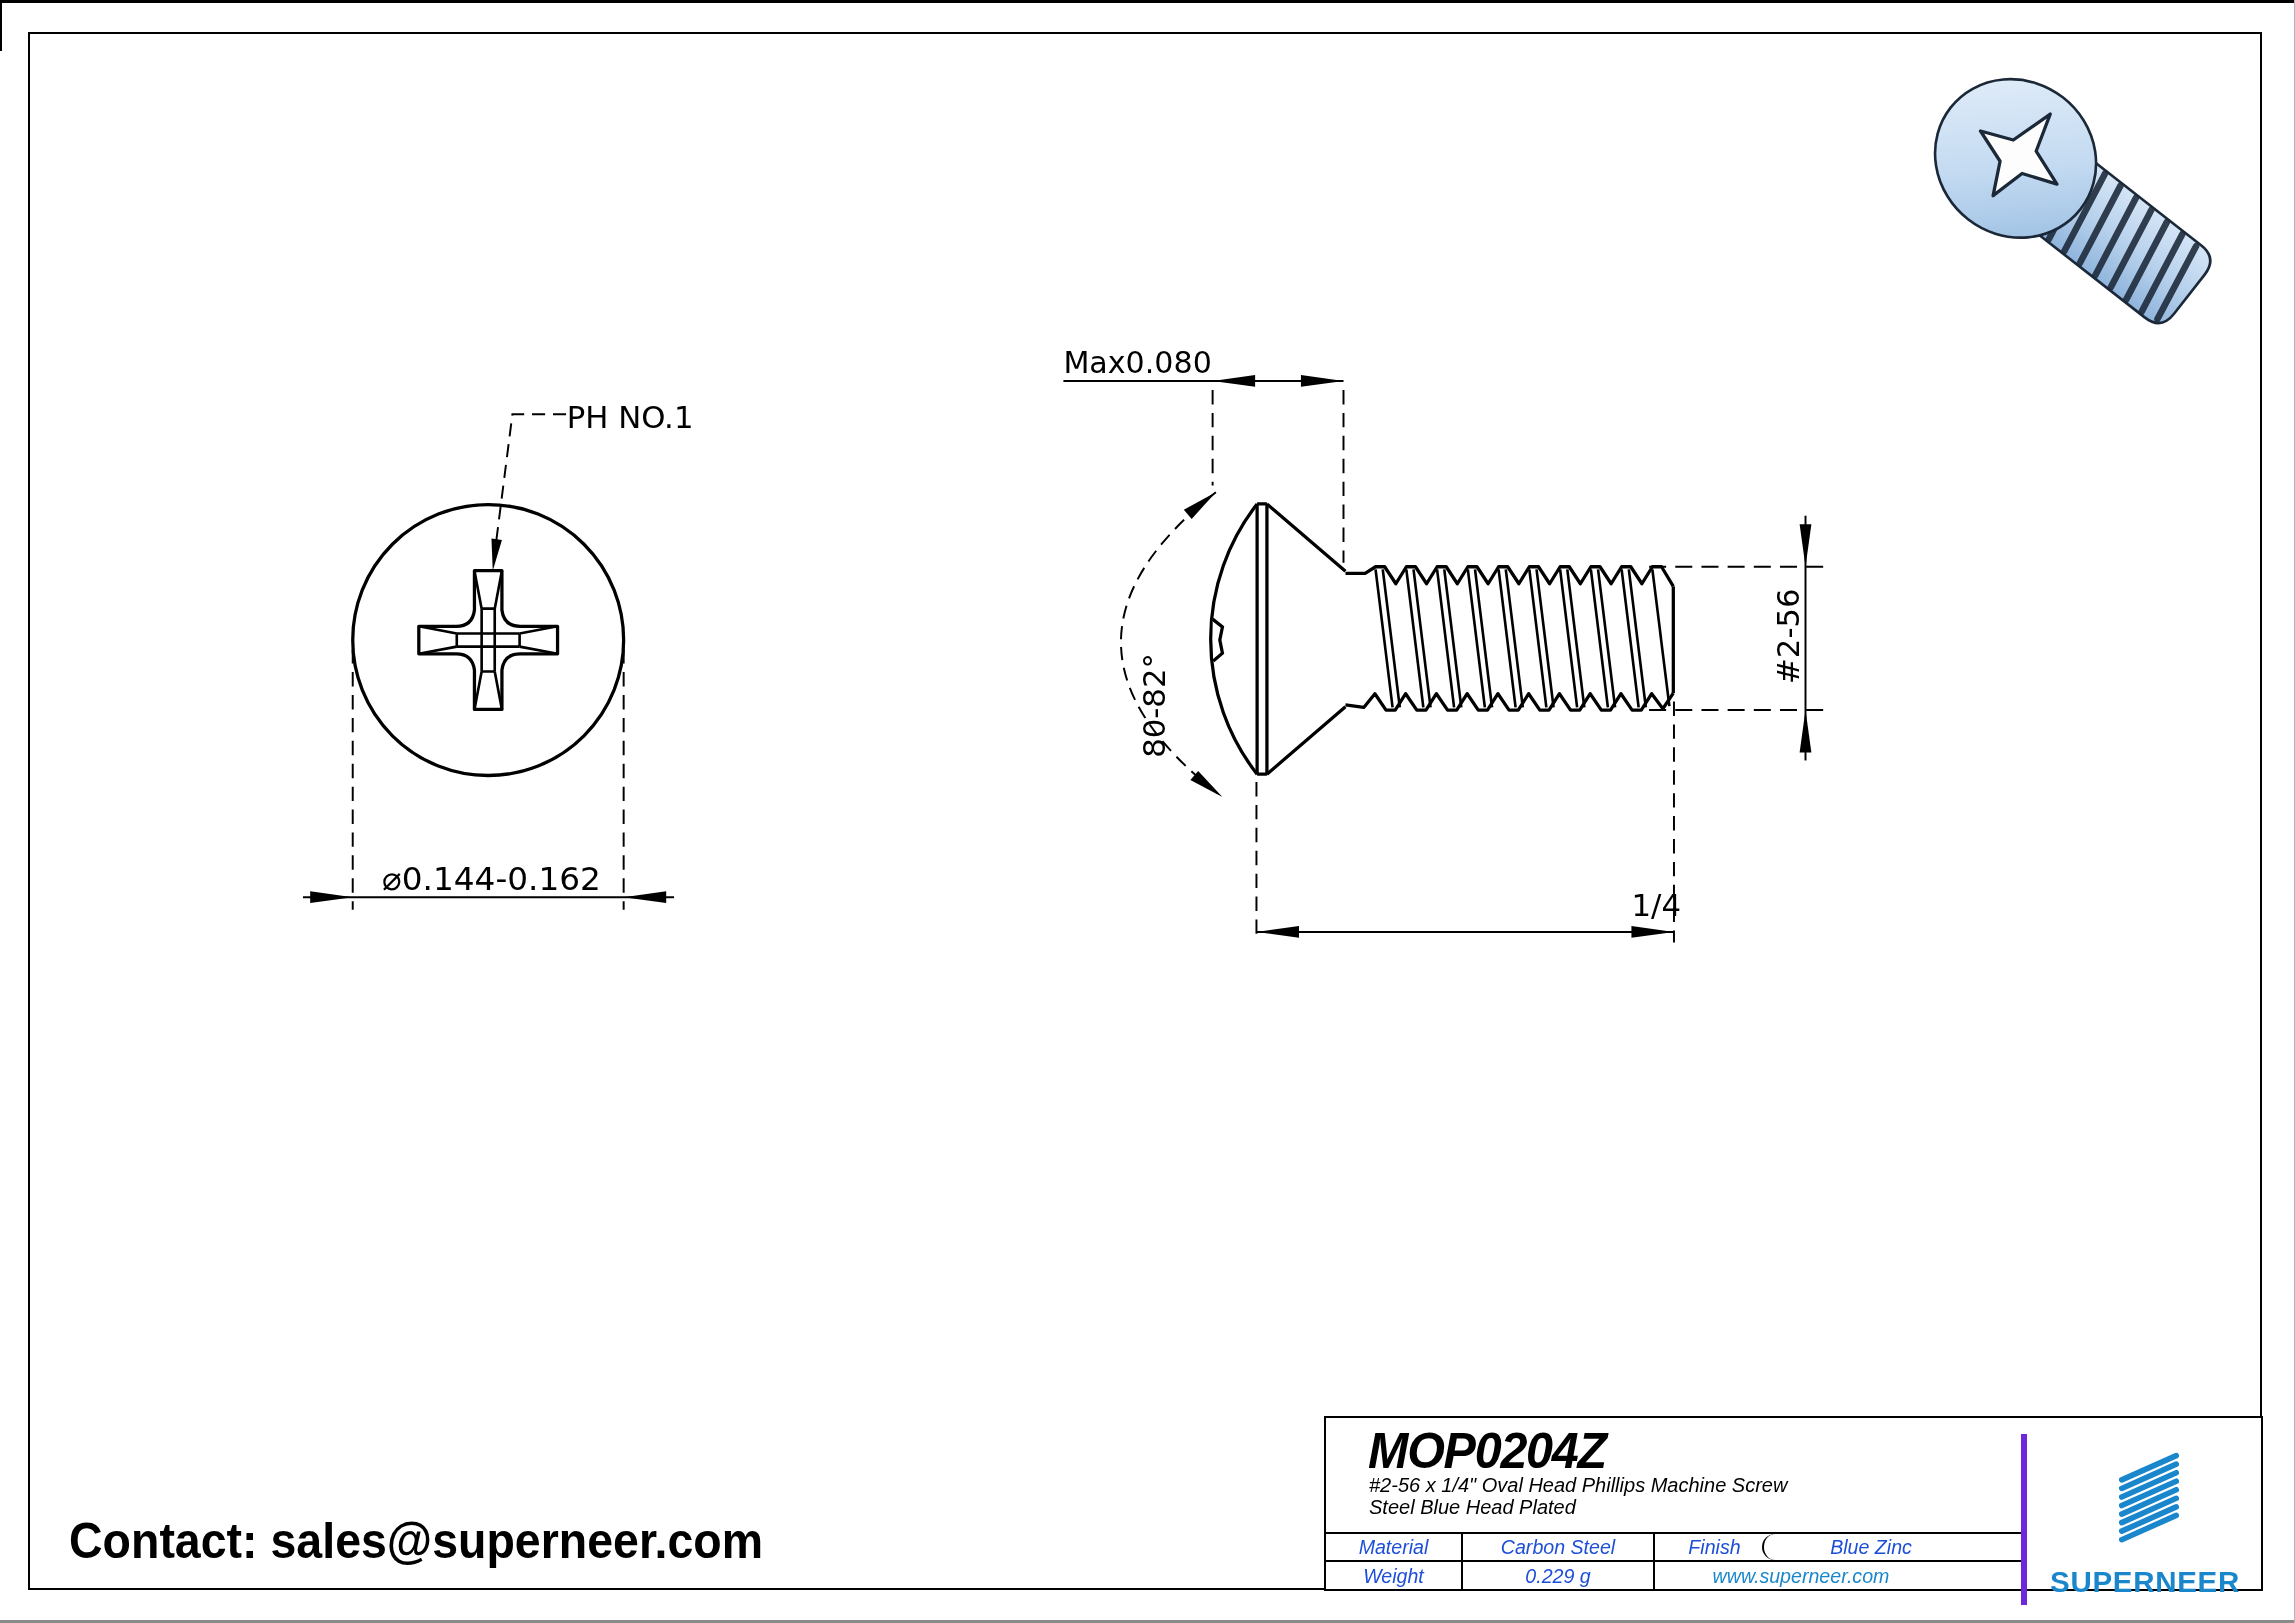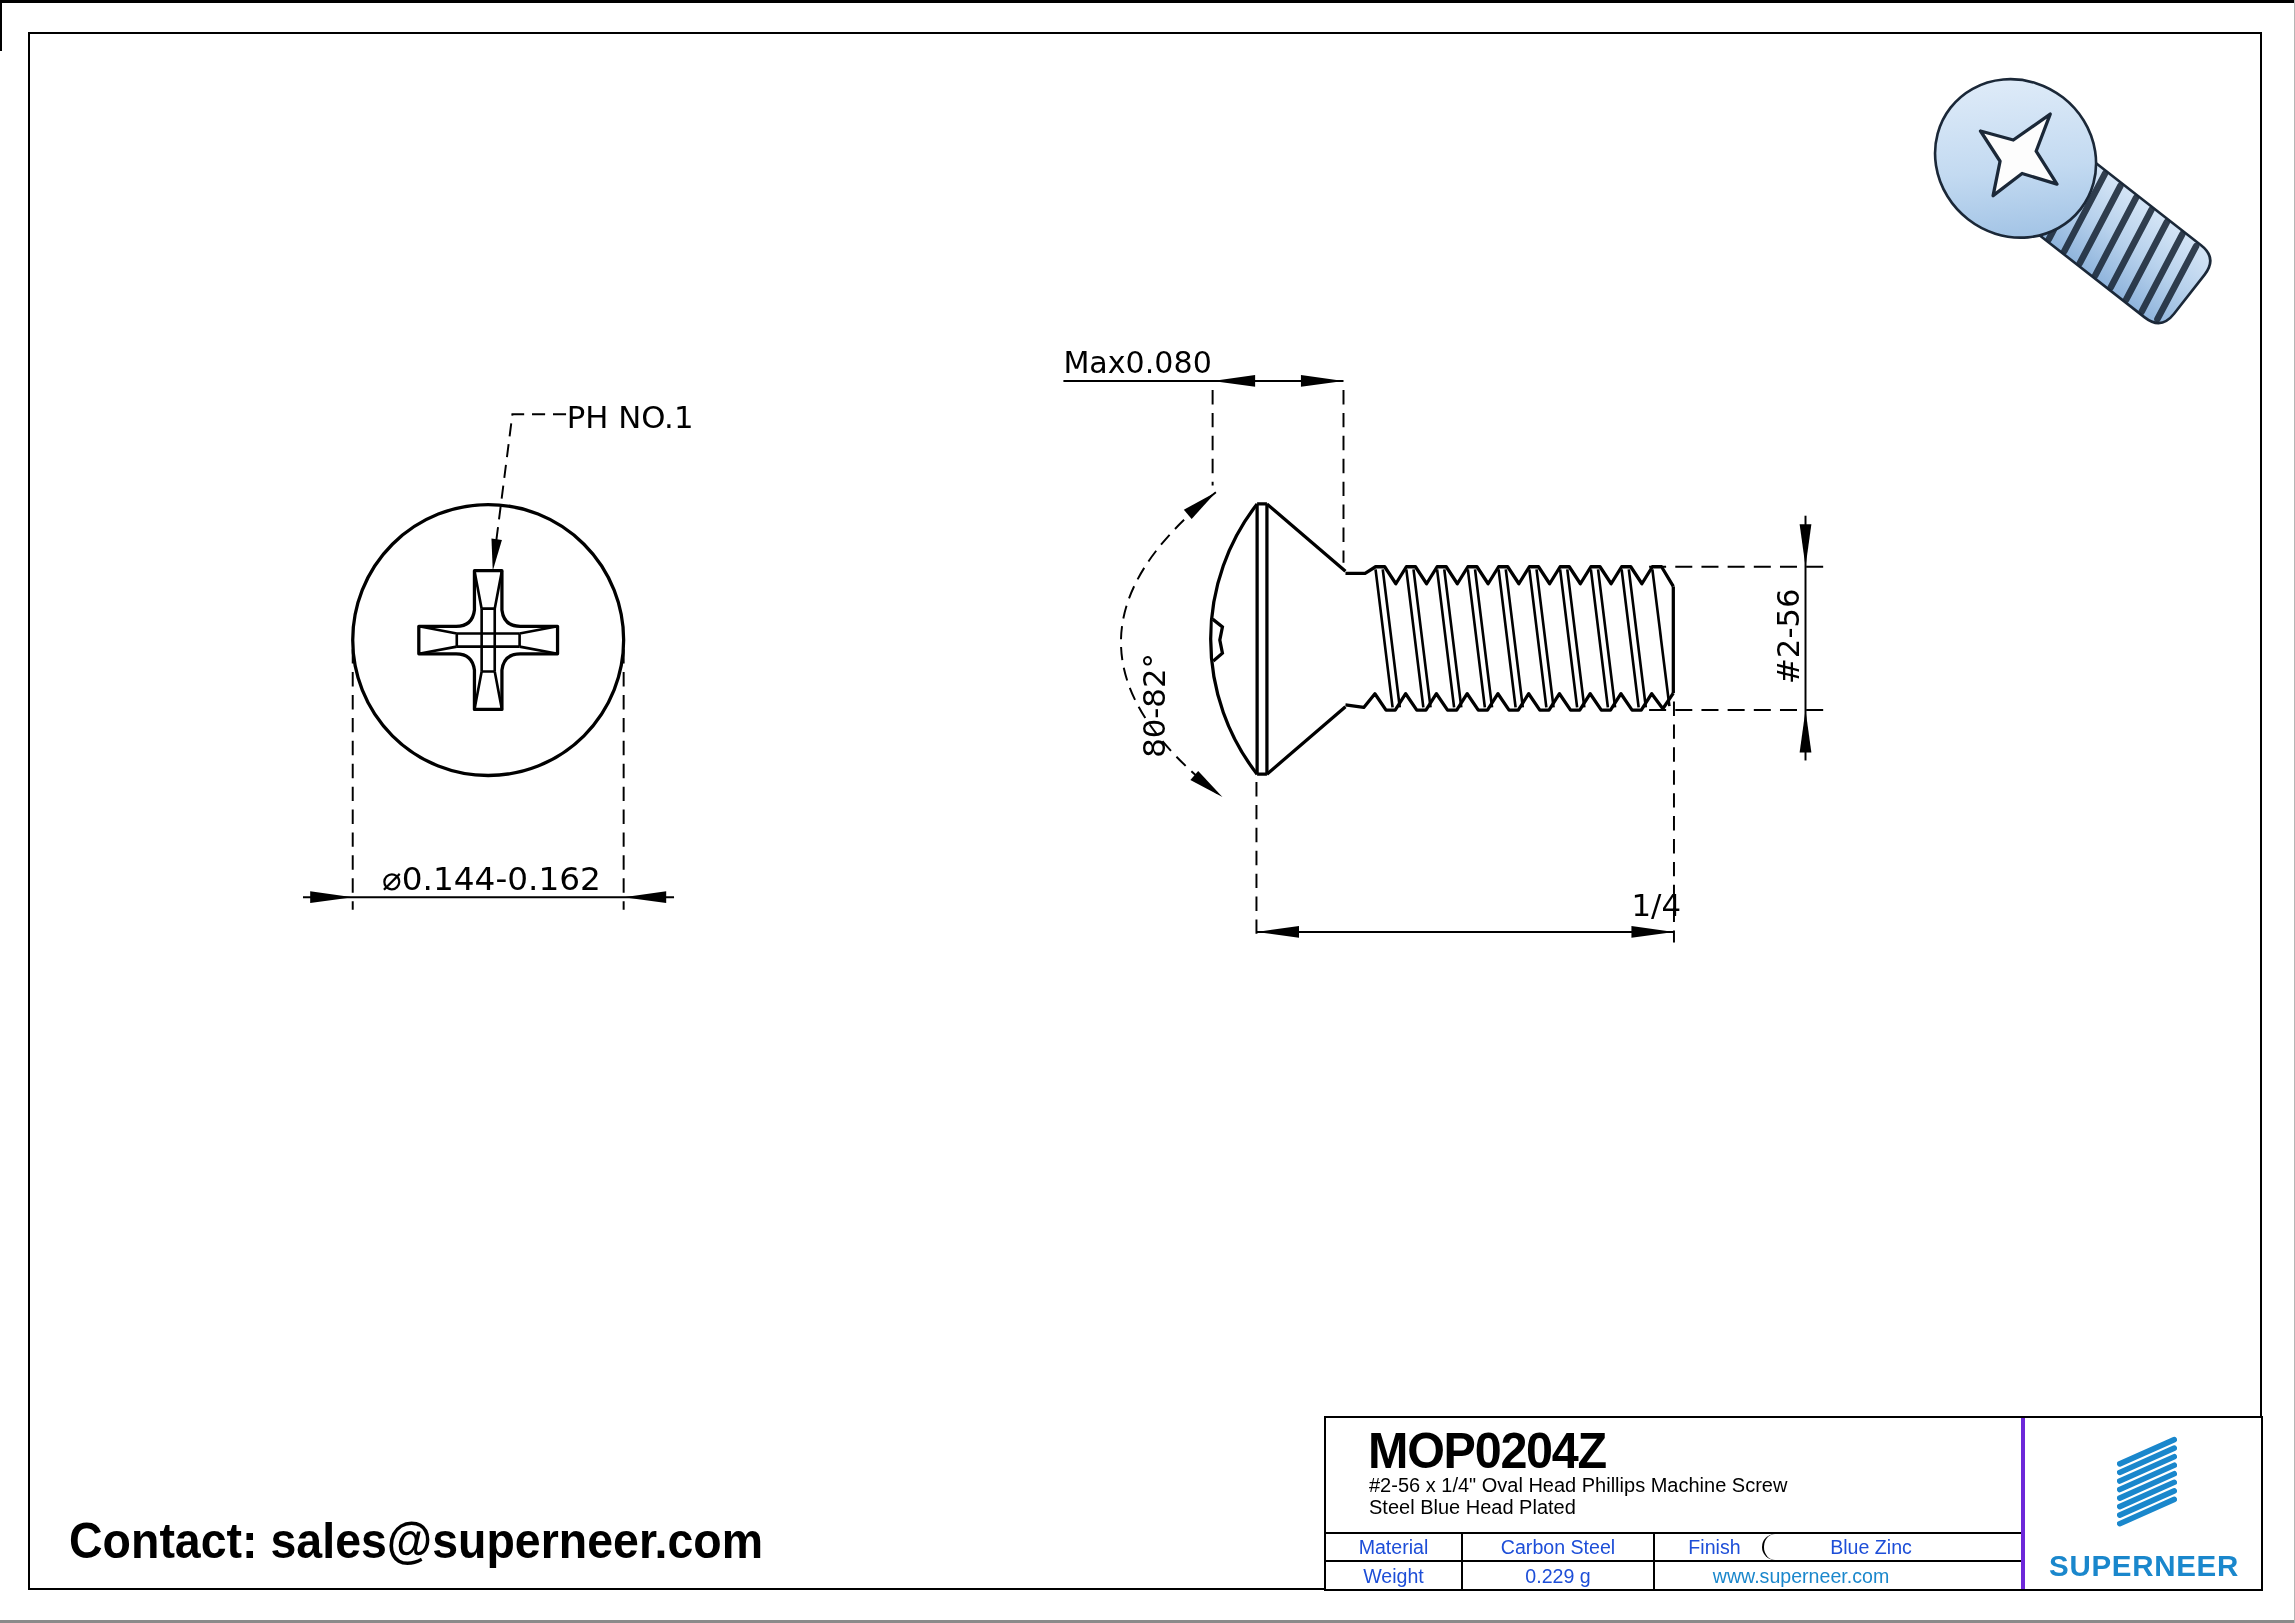--- a/index.html
+++ b/index.html
@@ -8,35 +8,35 @@
   .edge-top{position:absolute;left:0;top:0;width:2295px;height:2.6px;background:#000;}
   .edge-bottom{position:absolute;left:0;top:1620px;width:2295px;height:3.3px;background:#8a8a8a;}
   .edge-right{position:absolute;left:2294px;top:0;width:2px;height:1623px;background:#b5b5b5;}
   .edge-left{position:absolute;left:0;top:0;width:2px;height:51px;background:#000;}
   #frame{position:absolute;left:28px;top:32px;width:2230px;height:1554px;border:2.6px solid #000;}
   #drawing-svg{position:absolute;left:0;top:0;width:2295px;height:1623px;}
 
   
   #title-block{position:absolute;left:1324px;top:1416px;width:939px;height:175px;
                border:2.6px solid #000;box-sizing:border-box;background:#fff;}
-  #tb-info{position:absolute;left:0;top:0;width:695px;height:100%;}
+  #tb-info{position:absolute;left:0;top:0;width:695px;height:100%;font-style:italic;}
   #tb-partnumber{position:absolute;left:42px;top:3.9px;font-size:50px;font-weight:bold;
                  letter-spacing:-1.3px;color:#000;transform:scaleX(.97);transform-origin:left top;white-space:nowrap;}
   #tb-desc{position:absolute;left:43px;top:56px;font-size:20px;line-height:22px;color:#000;white-space:nowrap;}
   #tb-table{position:absolute;left:0;top:114px;width:695px;height:56px;
             border-top:2px solid #000;}
   .tb-row{display:flex;width:100%;height:28px;box-sizing:border-box;}
   .tb-row.r1{border-bottom:2px solid #000;}
   .tb-cell{box-sizing:border-box;display:flex;align-items:center;justify-content:center;
            font-size:19.6px;color:#1d4ed8;height:100%;overflow:hidden;white-space:nowrap;}
   .cw1{width:135px;}.cw2{width:192px;border-left:2px solid #000;}
   .cw3{width:109px;border-left:2px solid #000;padding-left:12px;}.cw4{width:216px;border-left:2px solid #000;border-radius:13px;}
   .cw34{width:294px;border-left:2px solid #000;}
-  #tb-logo-cell{position:absolute;left:695px;top:0;width:242px;height:100%;
-                border-left:4px solid #6d28d9;box-sizing:border-box;}
+  #tb-logo-cell{position:absolute;left:695px;top:16px;width:242px;height:100%;
+                border-left:6px solid #6d28d9;box-sizing:border-box;}
   #tb-logo-mark{position:absolute;left:92px;top:17px;}
   #tb-brand{position:absolute;left:0;top:131px;width:100%;text-align:center;
             font-size:29.5px;font-weight:bold;letter-spacing:0.7px;}
   #contact-line{position:absolute;left:69px;top:1512px;font-size:50px;font-weight:bold;
                 color:#000;transform:scaleX(.93);transform-origin:left top;white-space:nowrap;}
   .weblink{cursor:pointer;}
 </style>
 </head>
 <body>
 

